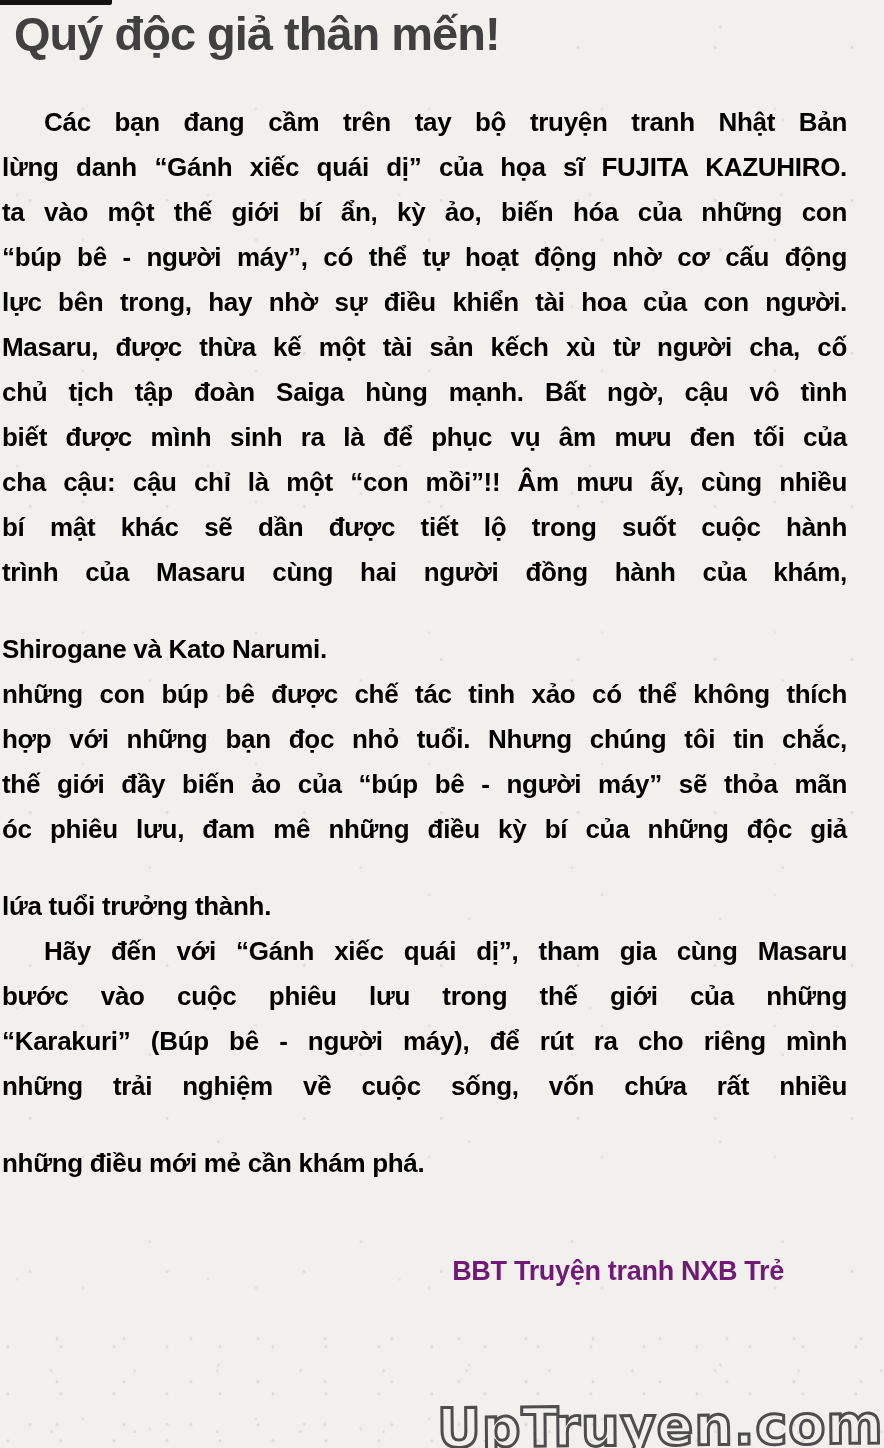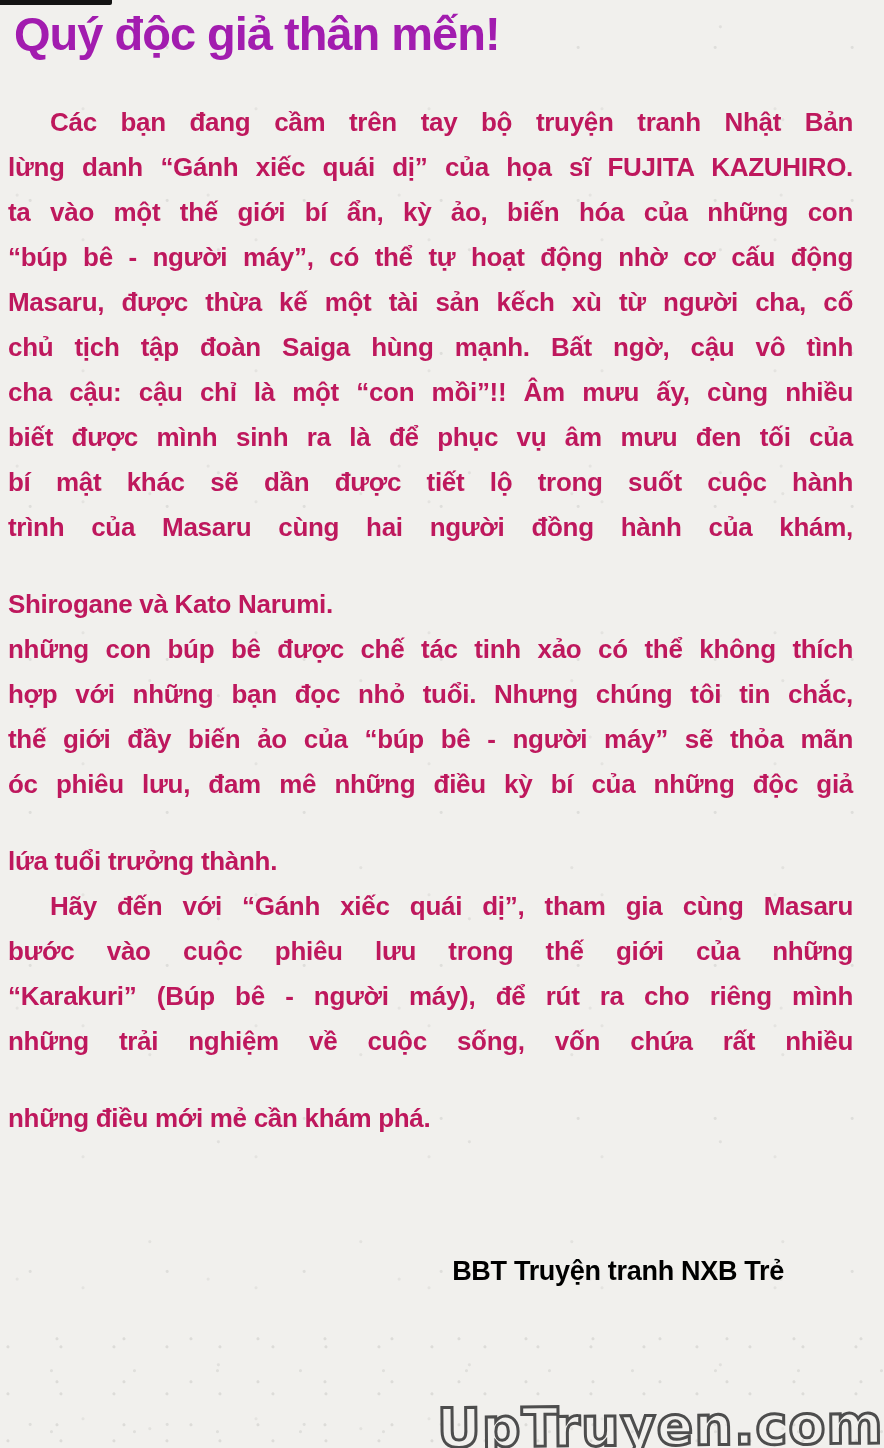--- a/index.html
+++ b/index.html
@@ -42,41 +42,41 @@
     position: absolute; top: 0; left: 0;
     width: 112px; height: 5px;
     background: #141414;
     border-radius: 0 0 2px 0;
   }
   .title {
     position: absolute; top: 6px; left: 14px;
     margin: 0;
     font-size: 47px; font-weight: bold;
     letter-spacing: -1px;
-    color: #a21caf;
+    color: #404040;
   }
   .body-text {
-    position: absolute; top: 100px; left: 8px;
+    position: absolute; top: 100px; left: 2px;
     width: 845px;
-    color: #be185d;
+    color: #000000;
   }
   .line {
     height: 45px; line-height: 45px;
     font-size: 26px; font-weight: bold;
     letter-spacing: -0.3px;
     text-align: justify;
     text-align-last: justify;
     white-space: normal;
   }
   .line.indent { text-indent: 42px; }
   .line.last { text-align: left; text-align-last: left; margin-top: 32px; }
   .signature {
     position: absolute; top: 1256px; right: 100px;
     font-size: 27px; font-weight: bold;
-    color: #000000;
+    color: #701a75;
     letter-spacing: -0.3px;
   }
   .watermark {
     position: absolute; bottom: -10px; right: 0px;
     font-family: "DejaVu Sans", sans-serif;
     font-size: 54px; font-weight: bold;
     letter-spacing: 1px;
     color: #f1f0ed;
     -webkit-text-stroke: 3px #4d4d4d;
     text-stroke: 3px #4d4d4d;
@@ -89,24 +89,25 @@
 <div class="page">
   <div class="scan-bar"></div>
 
   <h1 class="title">Quý độc giả thân mến!</h1>
 
   <div class="body-text">
       <div class="line indent">Các bạn đang cầm trên tay bộ truyện tranh Nhật Bản</div>
       <div class="line">lừng danh “Gánh xiếc quái dị” của họa sĩ FUJITA KAZUHIRO.</div>
       <div class="line">ta vào một thế giới bí ẩn, kỳ ảo, biến hóa của những con</div>
       <div class="line">“búp bê - người máy”, có thể tự hoạt động nhờ cơ cấu động</div>
+      <div class="line">lực bên trong, hay nhờ sự điều khiển tài hoa của con người.</div>
       <div class="line">Masaru, được thừa kế một tài sản kếch xù từ người cha, cố</div>
       <div class="line">chủ tịch tập đoàn Saiga hùng mạnh. Bất ngờ, cậu vô tình</div>
+      <div class="line">biết được mình sinh ra là để phục vụ âm mưu đen tối của</div>
       <div class="line">cha cậu: cậu chỉ là một “con mồi”!! Âm mưu ấy, cùng nhiều</div>
-      <div class="line">biết được mình sinh ra là để phục vụ âm mưu đen tối của</div>
       <div class="line">bí mật khác sẽ dần được tiết lộ trong suốt cuộc hành</div>
       <div class="line">trình của Masaru cùng hai người đồng hành của khám,</div>
       <div class="line last">Shirogane và Kato Narumi.</div>
       <div class="line">những con búp bê được chế tác tinh xảo có thể không thích</div>
       <div class="line">hợp với những bạn đọc nhỏ tuổi. Nhưng chúng tôi tin chắc,</div>
       <div class="line">thế giới đầy biến ảo của “búp bê - người máy” sẽ thỏa mãn</div>
       <div class="line">óc phiêu lưu, đam mê những điều kỳ bí của những độc giả</div>
       <div class="line last">lứa tuổi trưởng thành.</div>
       <div class="line indent">Hãy đến với “Gánh xiếc quái dị”, tham gia cùng Masaru</div>
       <div class="line">bước vào cuộc phiêu lưu trong thế giới của những</div>

